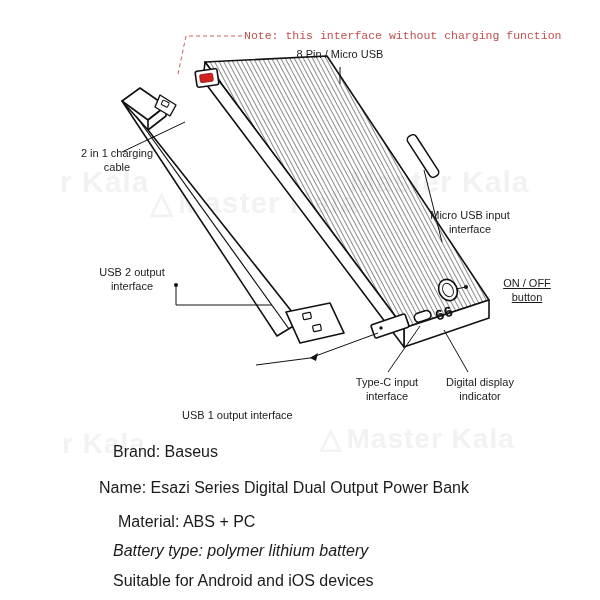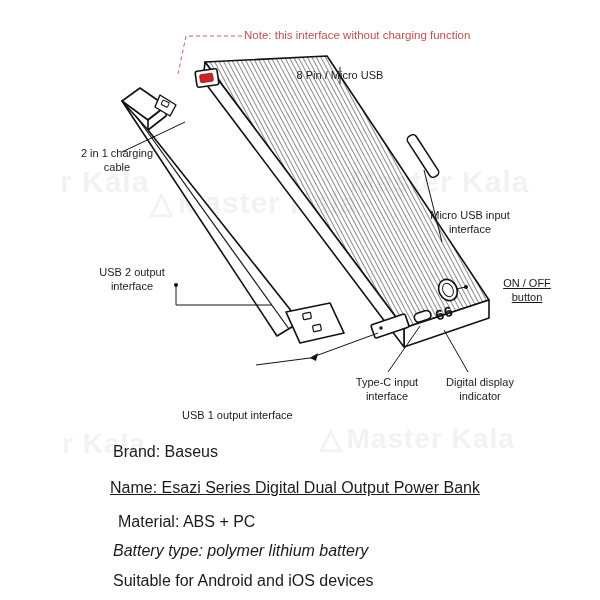--- a/index.html
+++ b/index.html
@@ -43,21 +43,21 @@
     position: absolute;
     font-family: "Liberation Sans", sans-serif;
     font-size: 11px;
     line-height: 14px;
     color: #1b1b1b;
     white-space: pre;
   }
   .lbl.ctr { text-align: center; }
   .note-lbl {
     position: absolute;
-    font-family: Liberation Sans, sans-serif;
+    font-family: Liberation Mono, monospace;
     font-size: 11.5px;
     color: #c0504d;
     white-space: nowrap;
   }
   .spec {
     position: absolute;
     font-family: "Liberation Sans", sans-serif;
     font-size: 16px;
     color: #1b1b1b;
     white-space: nowrap;
@@ -183,21 +183,21 @@
       <path d="M388,372 L420,326" fill="none" stroke="#121212" stroke-width="1"></path>
     </g>
 
     <g>
       <path d="M468,372 L444,330" fill="none" stroke="#121212" stroke-width="1"></path>
     </g>
   </svg>
 
   <div class="note-lbl" style="left:244px; top:29px;">Note: this interface without charging function</div>
 
-  <div class="lbl ctr" style="left:290px; top:68px; width:100px;text-align:center;">8 Pin / Micro USB</div>
+  <div class="lbl ctr" style="left:290px; top:47px; width:100px;text-align:center;">8 Pin / Micro USB</div>
 
   <div class="lbl ctr" style="left: 62px; top: 146px; width: 110px; white-space: pre-line;">2 in 1 charging
 cable</div>
 
   <div class="lbl ctr" style="left: 82px; top: 265px; width: 100px; white-space: pre-line;">USB 2 output
 interface</div>
 
   <div class="lbl" style="left:182px; top:367px; width:130px;margin-top:41px;">USB 1 output interface</div>
 
   <div class="lbl ctr" style="left: 415px; top: 208px; width: 110px; white-space: pre-line;">Micro USB input
@@ -206,18 +206,18 @@
   <div class="lbl ctr" style="left: 490px; top: 276px; width: 74px; white-space: pre-line; text-decoration: underline;">ON / OFF
 button</div>
 
   <div class="lbl ctr" style="left: 334px; top: 375px; width: 106px; white-space: pre-line;">Type-C input
 interface</div>
 
   <div class="lbl ctr" style="left: 428px; top: 375px; width: 104px; white-space: pre-line;">Digital display
 indicator</div>
 
   <div class="spec" style="left:113px; top:443px;">Brand: Baseus</div>
-  <div class="spec" style="left:110px; top:479px;text-decoration:underline;">Name: Esazi Series Digital Dual Output Power Bank</div>
+  <div class="spec" style="left:99px; top:479px;">Name: Esazi Series Digital Dual Output Power Bank</div>
   <div class="spec" style="left:118px; top:513px;">Material: ABS + PC</div>
   <div class="spec" style="left:113px; top:542px;font-style:italic;">Battery type: polymer lithium battery</div>
   <div class="spec" style="left:113px; top:572px;">Suitable for Android and iOS devices</div>
 
 </div>
 
 </body></html>

